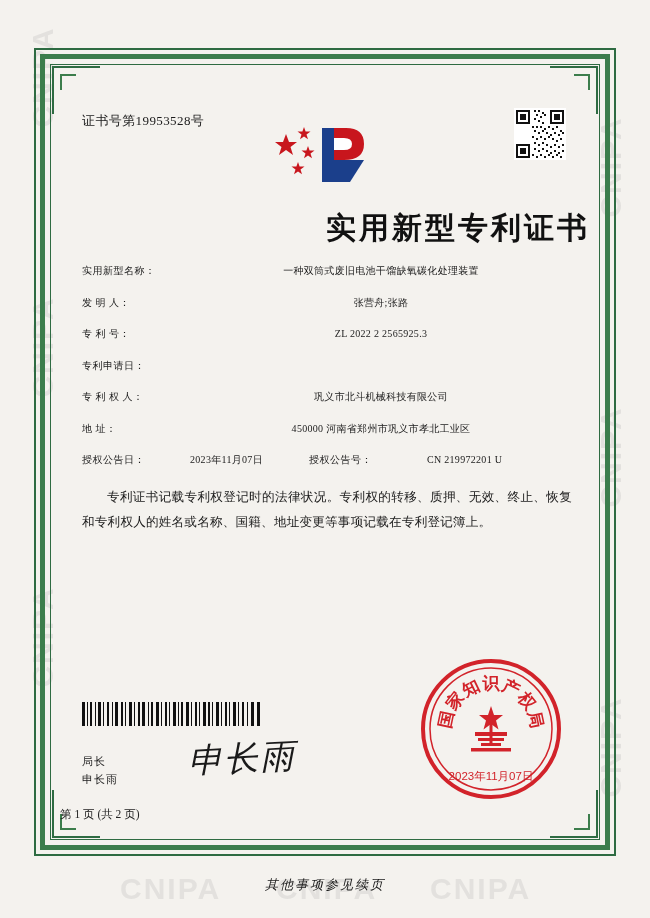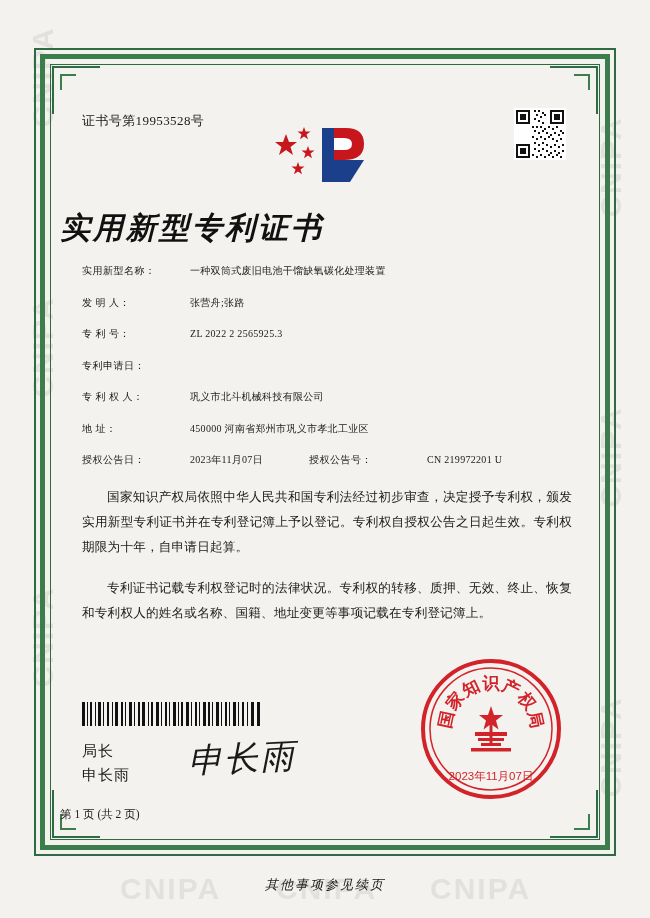--- a/index.html
+++ b/index.html
@@ -118,27 +118,26 @@
     top: 46px;
     transform: translateX(-50%);
     width: 130px;
     height: 72px;
   }
   .title {
     position: absolute;
     left: 0;
     right: 0;
     top: 134px;
-    text-align: left;
+    text-align: right;
     font-size: 30px;
     font-weight: bold;
     letter-spacing: 3px;
     color: #111;
     font-family: "DejaVu Serif", serif;
-    font-style: italic;
   }
   .fields {
     position: absolute;
     left: 22px;
     right: 18px;
     top: 190px;
   }
   .row {
     display: flex;
     align-items: baseline;
@@ -148,20 +147,21 @@
   }
   .row .label {
     width: 108px;
     flex: 0 0 108px;
     letter-spacing: 0.5px;
     white-space: nowrap;
   }
   .row .value {
     flex: 1;
     letter-spacing: 0.3px;
+    text-align: center;
   }
   .row.two .value {
     flex: 0 0 auto;
     margin-right: 0;
   }
   .row .label2 {
     flex: 0 0 118px;
     margin-left: 46px;
     letter-spacing: 0.5px;
     white-space: nowrap;
@@ -183,21 +183,21 @@
     position: absolute;
     left: 22px;
     bottom: 104px;
     width: 178px;
     height: 24px;
   }
   .signer {
     position: absolute;
     left: 22px;
     bottom: 42px;
-    font-size: 15px;
+    font-size: 11px;
     line-height: 1.65;
     color: #1b1b1b;
     letter-spacing: 1px;
   }
   .handsign {
     position: absolute;
     left: 128px;
     bottom: 48px;
     font-size: 34px;
     color: #1a1a1a;
@@ -386,21 +386,20 @@
         <div class="label">地        址：</div>
         <div class="value">450000 河南省郑州市巩义市孝北工业区</div>
       </div>
       <div class="row two">
         <div class="label">授权公告日：</div>
         <div class="value">2023年11月07日</div>
         <div class="label2">授权公告号：</div>
         <div class="value2">CN 219972201 U</div>
       </div>
 
-      <div class="para">国家知识产权局依照中华人民共和国专利法经过初步审查，决定授予专利权，颁发实用新型专利证书并在专利登记簿上予以登记。专利权自授权公告之日起生效。专利权期限为十年，自申请日起算。</div>
       <div class="para">专利证书记载专利权登记时的法律状况。专利权的转移、质押、无效、终止、恢复和专利权人的姓名或名称、国籍、地址变更等事项记载在专利登记簿上。</div>
     </div>
 
     <div class="barcode">
       <svg width="178" height="24" viewBox="0 0 178 24" shape-rendering="crispEdges">
         <g fill="#111">
           <rect x="0" y="0" width="3" height="24"></rect>
             <rect x="5" y="0" width="1" height="24"></rect>
           <rect x="8" y="0" width="2" height="24"></rect>
             <rect x="13" y="0" width="1" height="24"></rect>

